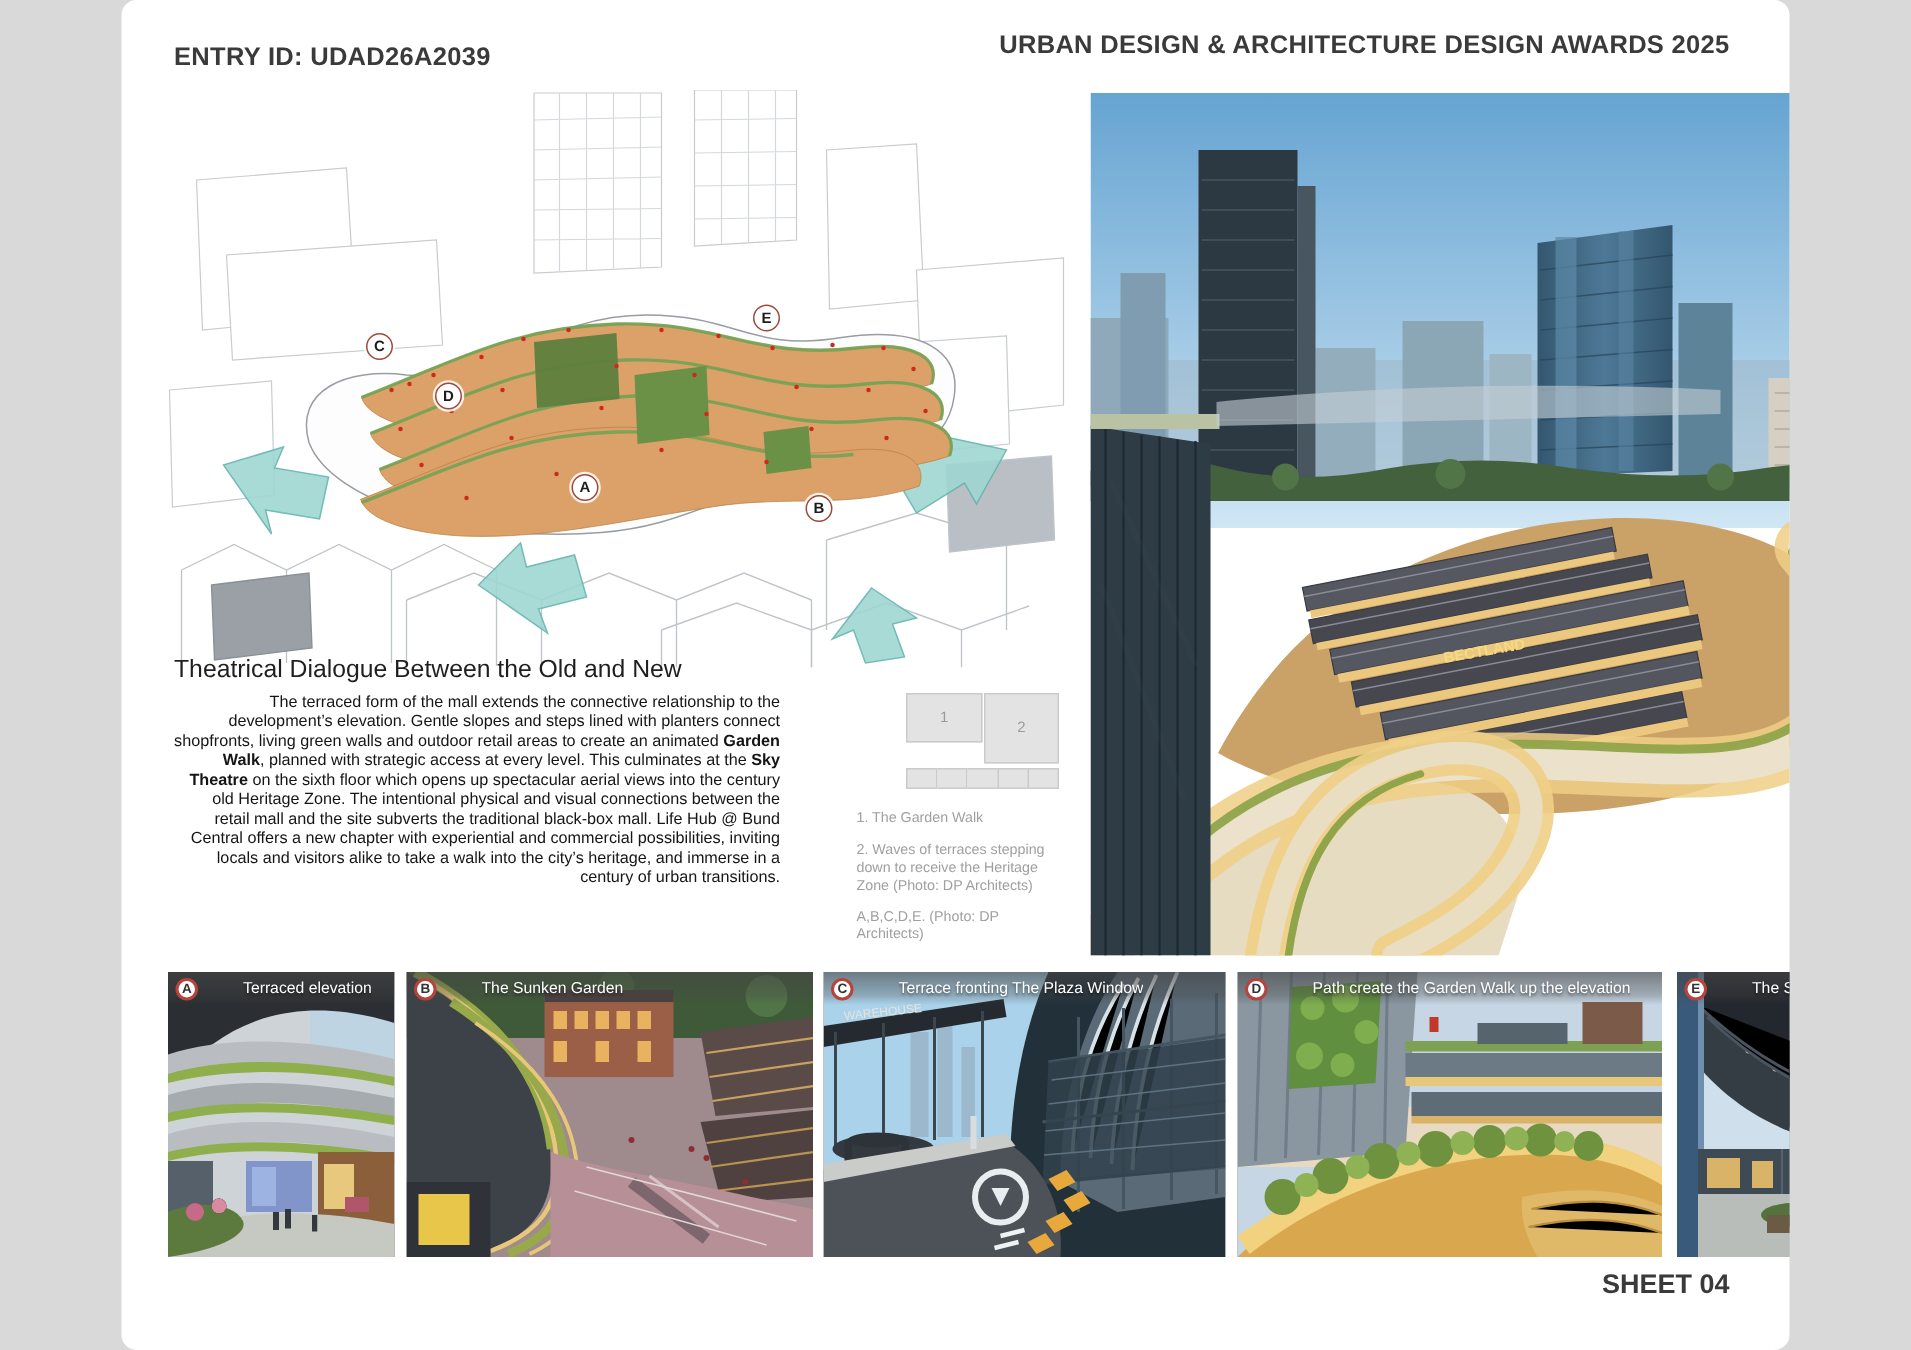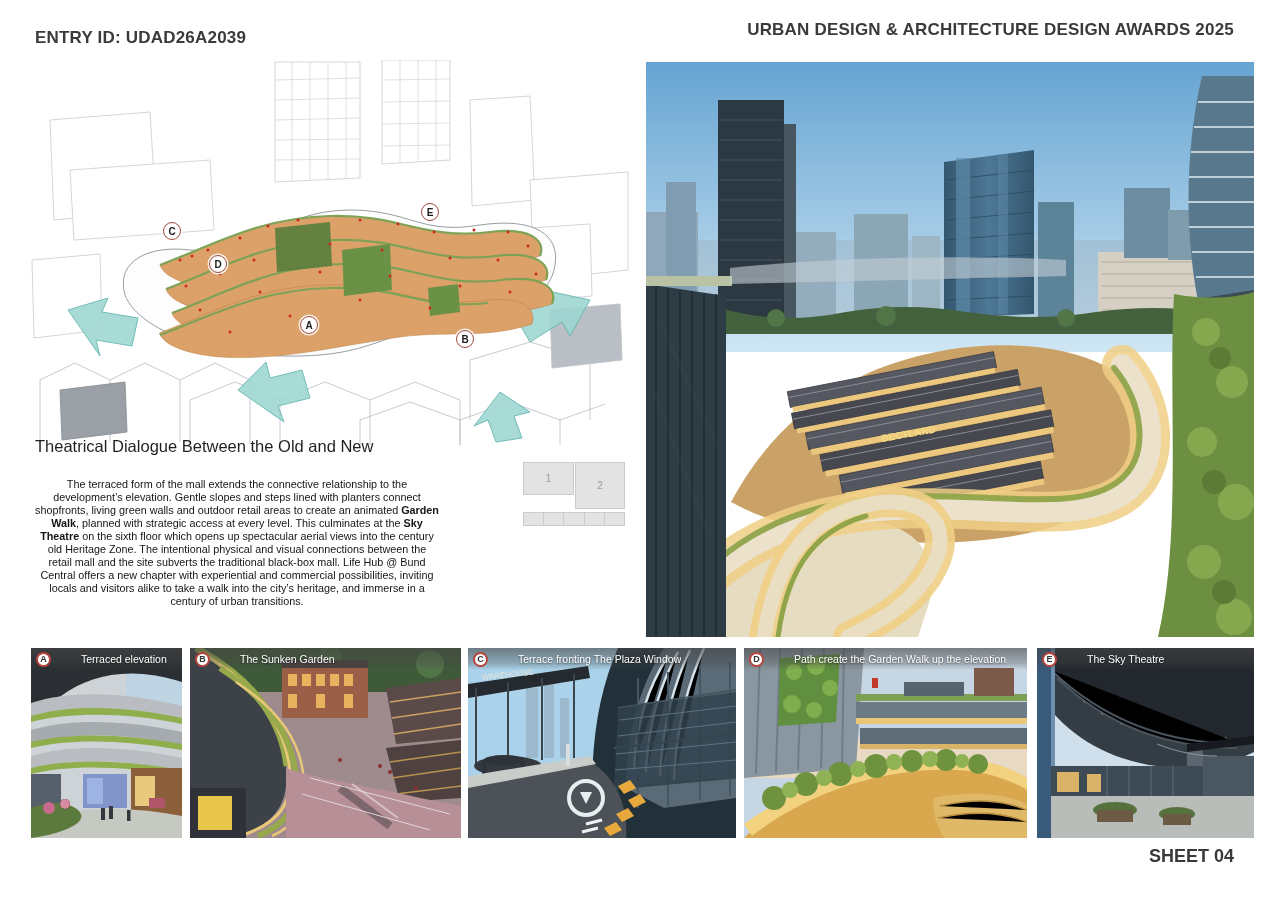--- a/index.html
+++ b/index.html
@@ -1,35 +1,35 @@
 <!DOCTYPE html>
 <html><head>
 <meta charset="utf-8">
 <style>
   html,body{margin:0;padding:0;background:#d9d9d9;}
-  .sheet{position:relative;width:1274px;height:900px;background:#ffffff;margin:0 auto;
-         font-family:"Liberation Sans",sans-serif;overflow:hidden;color:#1a1a1a;}
+  .sheet{position:relative;width:1112px;height:900px;background:#ffffff;margin:0 auto;
+         font-family:"Liberation Sans",sans-serif;overflow:hidden;color:#1a1a1a;border-radius:10px;}
 
   
   .entry-id{position:absolute;left:35px;top:28px;font-size:17px;font-weight:bold;color:#3a3a3a;letter-spacing:.2px;}
   .award-title{position:absolute;right:40px;top:20px;font-size:17px;font-weight:bold;color:#3a3a3a;letter-spacing:.2px;}
 
   
   .axon{position:absolute;left:30px;top:60px;width:600px;height:385px;}
   .axon svg{position:absolute;left:0;top:0;}
   .marker{position:absolute;width:18px;height:18px;border-radius:50%;background:#fff;border:1.6px solid #9d4a3d;
           color:#1c1c1c;font-weight:bold;font-size:10px;display:flex;align-items:center;justify-content:center;
           transform:translate(-50%,-50%);box-shadow:0 0 0 1.5px rgba(255,255,255,.85);box-sizing:border-box;}
   .hero{position:absolute;left:646px;top:62px;width:608px;height:575px;}
 
   
   .intro{position:absolute;left:35px;top:437px;width:404px;}
   .intro .subtitle{font-size:16.5px;color:#1f1f1f;}
   .intro .title{font-size:23px;font-weight:bold;color:#111;margin-top:3px;}
-  .intro .para{font-size:10.8px;line-height:1.2;color:#151515;margin-top:22px;text-align:center;}
+  .intro .para{font-size:10.8px;line-height:1.2;color:#151515;margin-top:6px;text-align:right;}
 
   
   .key-plan{position:absolute;left:523px;top:462px;width:102px;height:64px;}
   .kp-box{position:absolute;background:#e3e3e3;border:1px solid #cbcbcb;color:#9a9a9a;font-size:10px;
           display:flex;align-items:center;justify-content:center;box-sizing:border-box;}
   .kp-box1{left:0;top:0;width:51px;height:33px;}
   .kp-box2{left:52px;top:0;width:50px;height:47px;}
   .kp-strip{position:absolute;left:0;top:50px;width:102px;height:14px;display:flex;}
   .kp-cell{flex:1;background:#e3e3e3;border:1px solid #cbcbcb;border-left:none;box-sizing:border-box;}
   .kp-cell:first-child{border-left:1px solid #cbcbcb;}
@@ -300,20 +300,25 @@
         <span>2</span>
       </div>
     <div class="kp-strip">
       <div class="kp-cell"></div>
       <div class="kp-cell"></div>
       <div class="kp-cell"></div>
       <div class="kp-cell"></div>
       <div class="kp-cell"></div>
     </div>
   </div>
+  <div class="key-captions">
+    <p>1. The Garden Walk</p>
+    <p>2. Waves of terraces stepping down to receive the Heritage Zone (Photo: DP Architects)</p>
+    <p>A,B,C,D,E. (Photo: DP Architects)</p>
+  </div>
 
   <figure class="photo" style="left:31px;width:151px;margin:0">
     <svg viewBox="0 0 151 190" preserveAspectRatio="none">
       <rect width="151" height="190" fill="#cdd3d6"></rect>
       <rect x="95" y="0" width="56" height="60" fill="#bfd4e2"></rect>
       <path d="M0,0 L151,0 L151,34 C100,18 60,26 30,48 L0,60 Z" fill="#2b2f33"></path>
       <g>
         <path d="M0,55 C40,42 95,44 151,58 L151,72 C95,58 40,58 0,70 Z" fill="#b9bdc1"></path>
         <path d="M0,68 C40,56 95,58 151,70 L151,76 C95,64 40,64 0,74 Z" fill="#8fae4c"></path>
         <path d="M0,82 C40,70 95,72 151,84 L151,98 C95,84 40,84 0,96 Z" fill="#a6abaf"></path>

